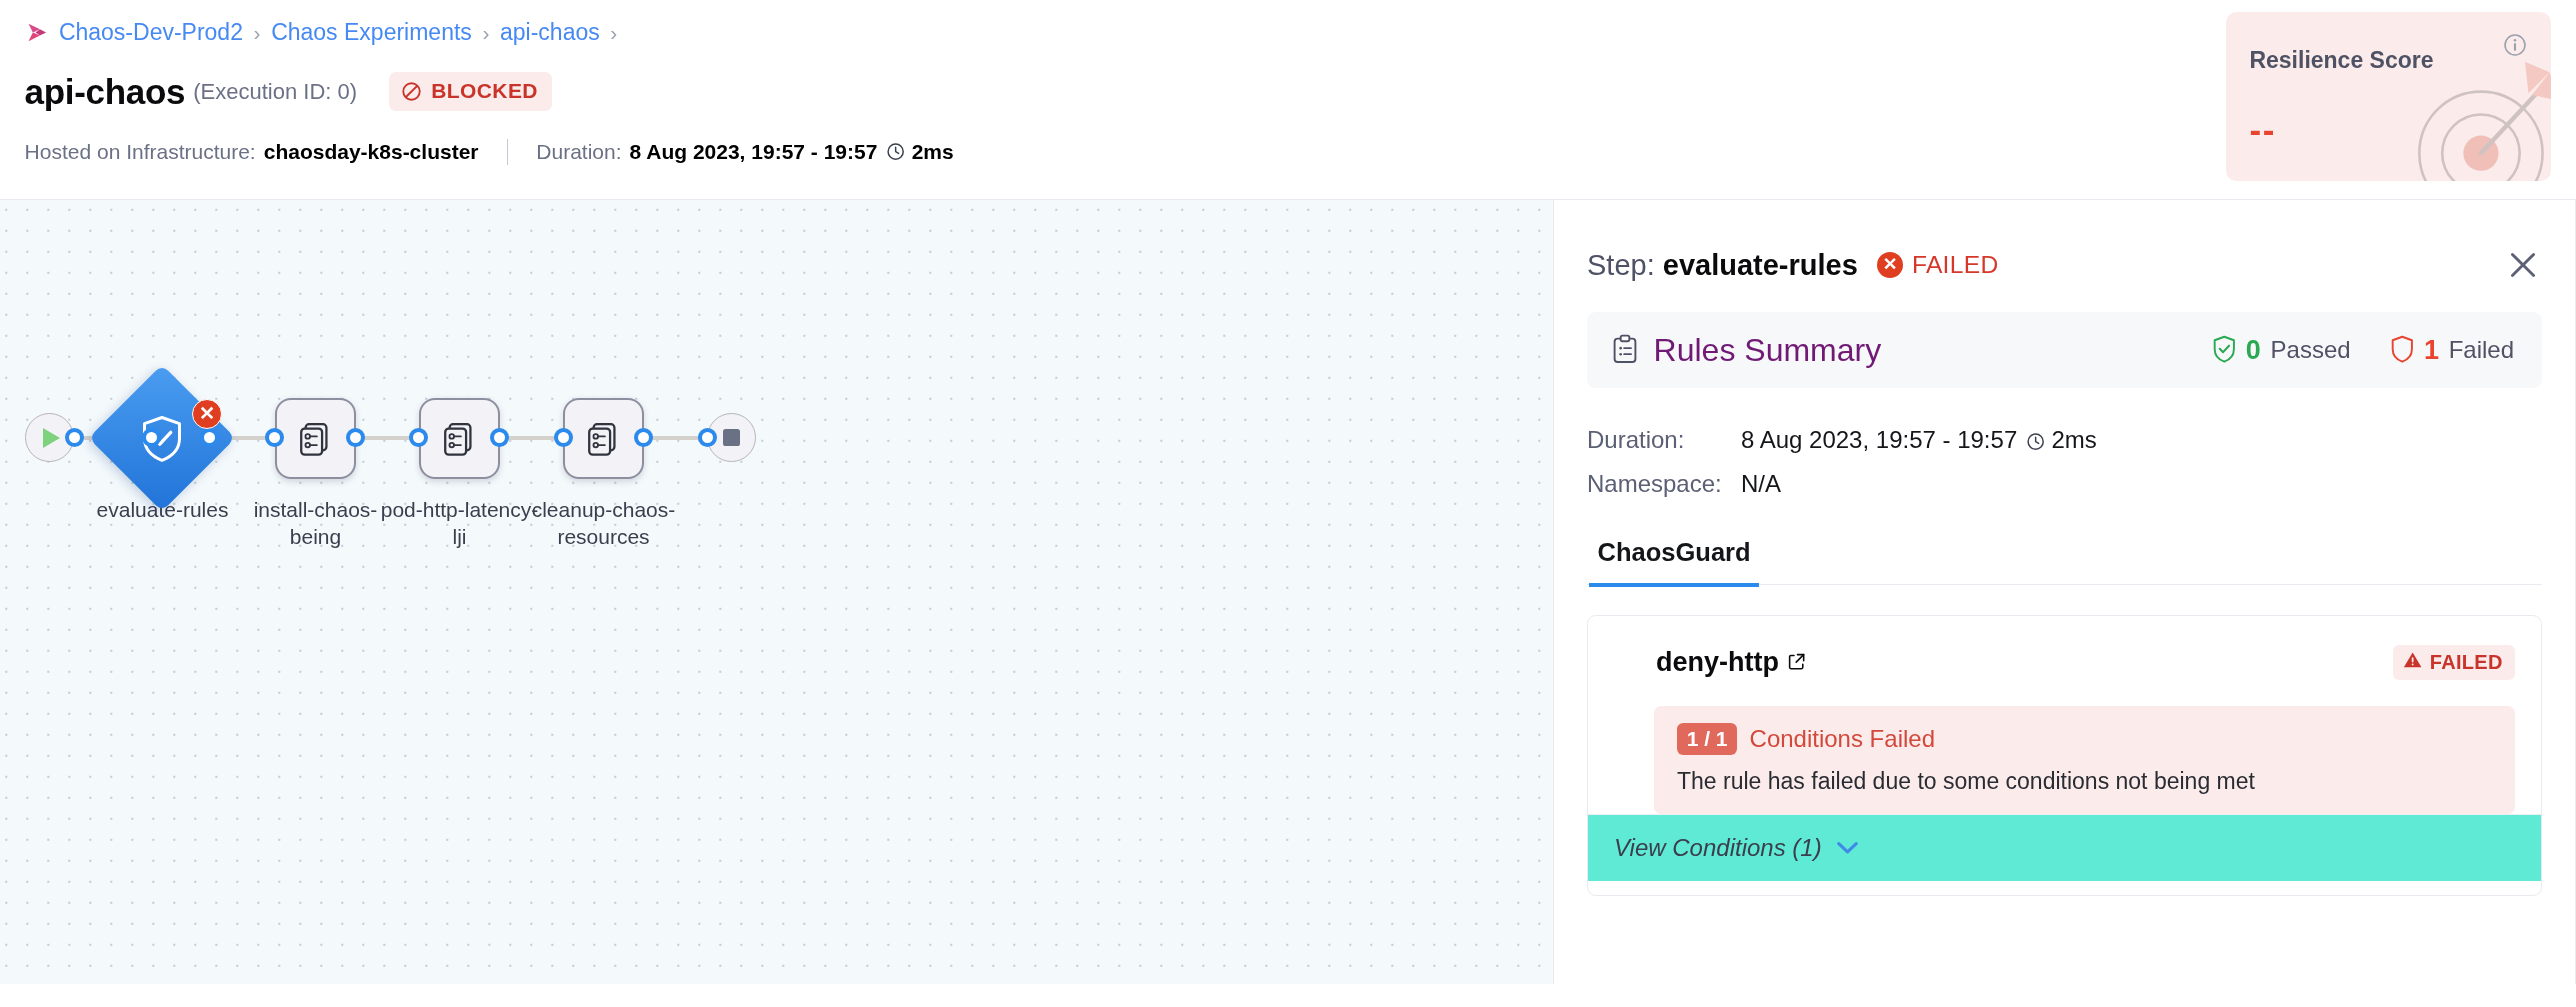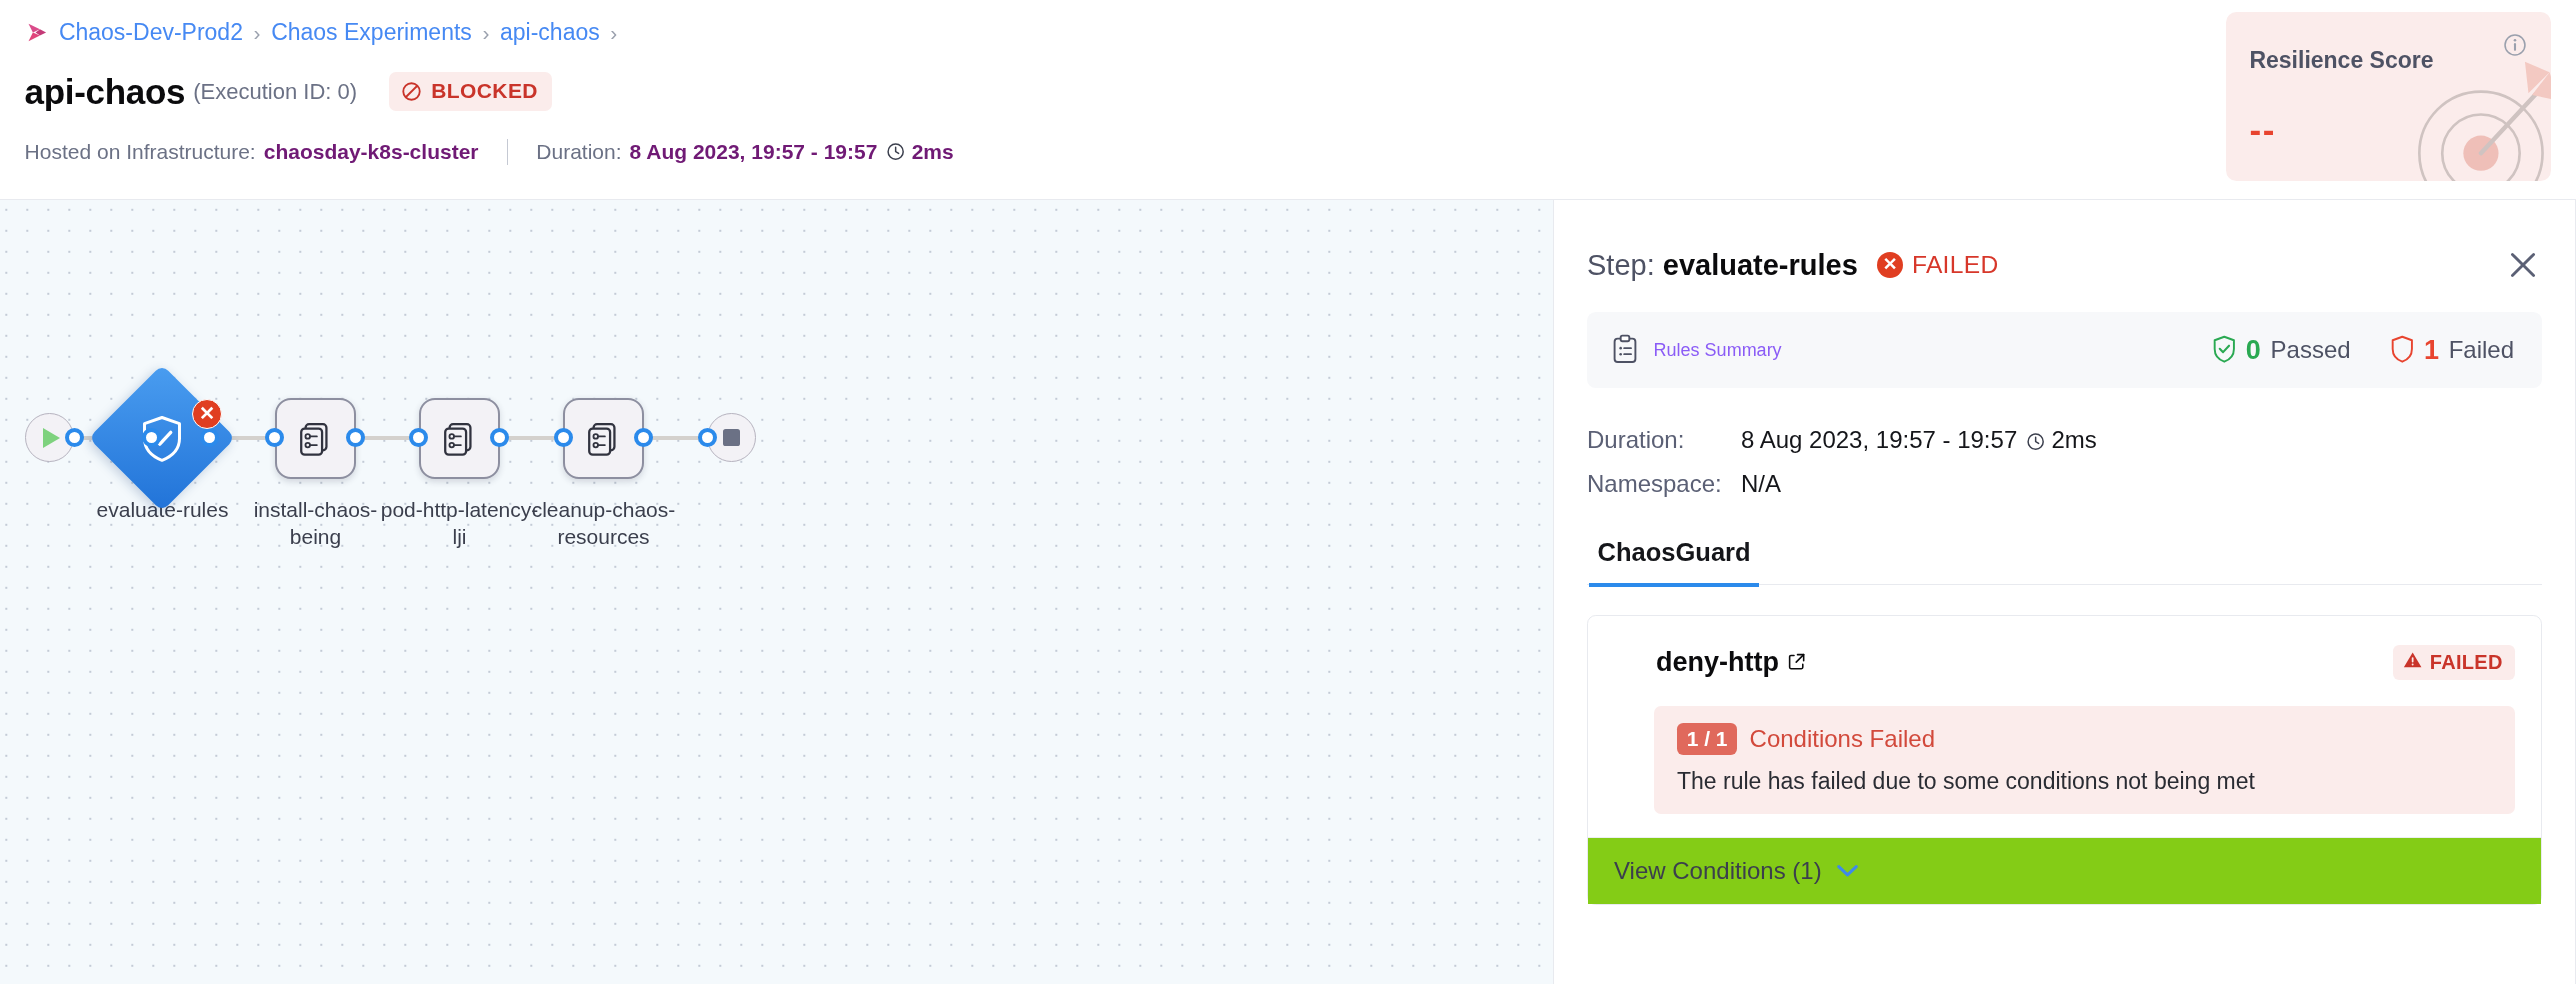--- a/index.html
+++ b/index.html
@@ -85,21 +85,21 @@
     display: inline-block;
   }
 
   .meta-row {
     display: flex; align-items: center;
     margin-top: 23px;
     font-size: 21px;
     color: #6b7185;
     height: 28px;
   }
-  .meta-strong { color: #701a75; font-weight: bold; }
+  .meta-strong { color: #000000; font-weight: bold; }
   .meta-divider {
     width: 1.8px; height: 26px;
     background: #c5c9d3;
     margin: 0 28px;
   }
   .clock-ico { margin: 0 6.2px 0 8.8px; position: relative; top: 2.6px; }
 
   
   .resilience-card {
     position: absolute;
@@ -306,21 +306,21 @@
 
   .rules-card {
     margin-top: 19.3px;
     background: #f7f8fa;
     border-radius: 8.8px;
     height: 76px;
     display: flex; align-items: center;
     padding: 0 28px 0 24.6px;
   }
   .rules-left { display: flex; align-items: center; gap: 16px; }
-  .rules-title { font-size: 18px; color: #8b5cf6; }
+  .rules-title { font-size: 32px; color: #701a75; }
   .rules-right { margin-left: auto; display: flex; align-items: center; gap: 39px; }
   .count-group { display: flex; align-items: center; gap: 9.7px; }
   .count-num { font-size: 27px; font-weight: bold; line-height: 1; }
   .count-num.pass { color: #2aa952; }
   .count-num.fail { color: #e8442f; }
   .count-lbl { font-size: 24px; color: #4e5264; }
 
   .kv-list { margin-top: 30px; }
   .kv-row {
     display: flex; align-items: center;
@@ -383,28 +383,28 @@
     color: #ffffff;
     border-radius: 6.2px;
     font-size: 21px; font-weight: bold;
     padding: 3.5px 9.7px 4.4px 9.7px;
     line-height: 1.15;
   }
   .cond-title { color: #d2493b; font-size: 24px; }
   .cond-desc { margin-top: 12.3px; font-size: 23px; color: #2a2c33; }
 
   .view-cond {
-    margin-top: 23px;
     margin-left: -26px; margin-right: -26px;
     border-top: 1.8px solid #eceef2;
-    background: #84cc16;
+    background: #5eead4;
     padding: 19.3px 26px;
     display: flex; align-items: center; gap: 14px;
     font-size: 24px; color: #3b3f4d;
     cursor: pointer;
+    font-style: italic;
   }
   .chev { color: #3f8ae8; display: flex; }
 </style>
 </head>
 <body>
 
 <div class="app">
 
   <div class="header">
 

